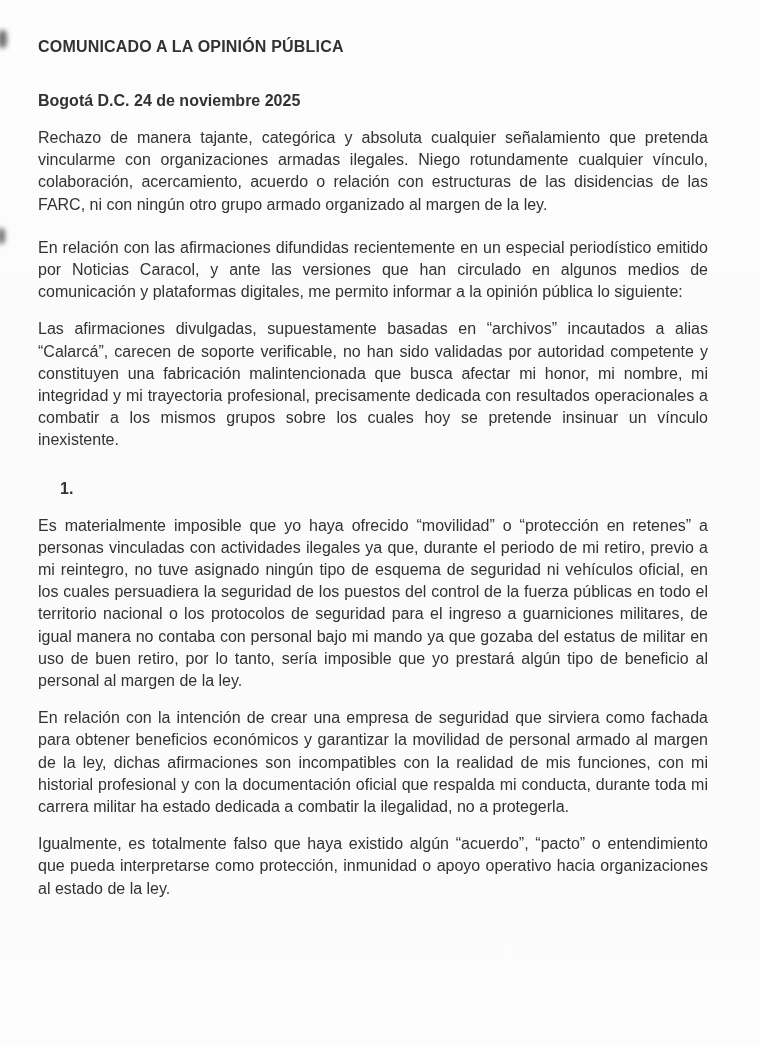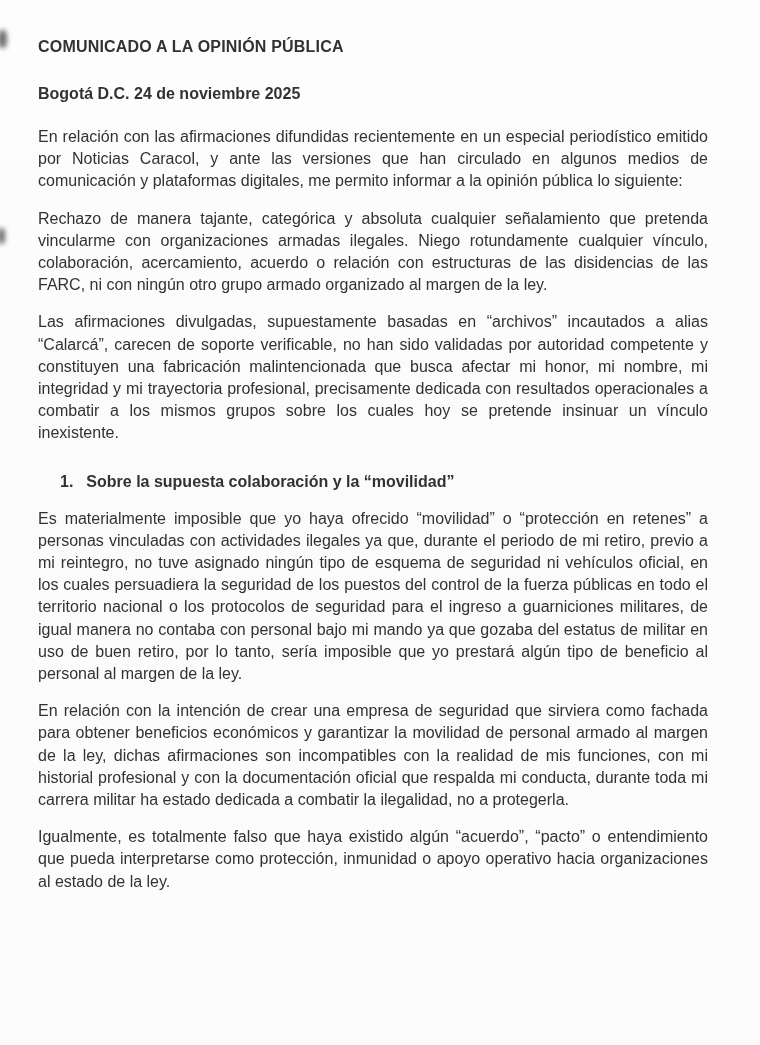--- a/index.html
+++ b/index.html
@@ -28,21 +28,21 @@
     font-size: 16px;
     line-height: 22px;
     font-weight: bold;
     letter-spacing: 0.2px;
     margin: 0;
   }
   .dateline {
     font-size: 16px;
     line-height: 22px;
     font-weight: bold;
-    margin-top: 25px;
+    margin-top: 32px;
   }
   p.body-par {
     font-size: 16px;
     line-height: 22.2px;
     text-align: justify;
     margin: 15px 0 0 0;
   }
   p.first-par { margin-top: 21px; }
   .section-heading {
     display: flex;
@@ -71,30 +71,29 @@
 
 <div class="page">
   <div class="scan-artifact a1"></div>
   <div class="scan-artifact a2"></div>
 
   <div class="content">
     <h1 class="doc-title">COMUNICADO A LA OPINIÓN PÚBLICA</h1>
 
     <div class="dateline">Bogotá D.C. 24 de noviembre 2025</div>
 
+    <p class="body-par">Rechazo de manera tajante, categórica y absoluta cualquier señalamiento que pretenda vincularme con organizaciones armadas ilegales. Niego rotundamente cualquier vínculo, colaboración, acercamiento, acuerdo o relación con estructuras de las disidencias de las FARC, ni con ningún otro grupo armado organizado al margen de la ley.</p>
+
     <p class="body-par first-par">En relación con las afirmaciones difundidas recientemente en un especial periodístico emitido por Noticias Caracol, y ante las versiones que han circulado en algunos medios de comunicación y plataformas digitales, me permito informar a la opinión pública lo siguiente:</p>
-
-    <p class="body-par">Rechazo de manera tajante, categórica y absoluta cualquier señalamiento que pretenda vincularme con organizaciones armadas ilegales. Niego rotundamente cualquier vínculo, colaboración, acercamiento, acuerdo o relación con estructuras de las disidencias de las FARC, ni con ningún otro grupo armado organizado al margen de la ley.</p>
 
     <p class="body-par">Las afirmaciones divulgadas, supuestamente basadas en “archivos” incautados a alias “Calarcá”, carecen de soporte verificable, no han sido validadas por autoridad competente y constituyen una fabricación malintencionada que busca afectar mi honor, mi nombre, mi integridad y mi trayectoria profesional, precisamente dedicada con resultados operacionales a combatir a los mismos grupos sobre los cuales hoy se pretende insinuar un vínculo inexistente.</p>
 
 
     <div class="section-heading">
       <span class="num">1.</span>
-      <span class="txt">Sobre la supuesta colaboración y la “movilidad”</span>
     </div>
 
     <p class="body-par">Es materialmente imposible que yo haya ofrecido “movilidad” o “protección en retenes” a personas vinculadas con actividades ilegales ya que, durante el periodo de mi retiro, previo a mi reintegro, no tuve asignado ningún tipo de esquema de seguridad ni vehículos oficial, en los cuales persuadiera la seguridad de los puestos del control de la fuerza públicas en todo el territorio nacional  o los protocolos de seguridad para el ingreso a guarniciones militares, de igual manera no contaba con personal bajo mi mando ya que gozaba del estatus de militar en uso de buen retiro, por lo tanto, sería imposible que yo prestará algún tipo de beneficio al personal al margen de la ley.</p>
 
     <p class="body-par">En relación con la intención de crear una empresa de seguridad que sirviera como fachada para obtener beneficios económicos y garantizar la movilidad de personal armado al margen de la ley, dichas afirmaciones son incompatibles con la realidad de mis funciones, con mi historial profesional y con la documentación oficial que respalda mi conducta, durante toda mi carrera militar ha estado dedicada a combatir la ilegalidad, no a protegerla.</p>
 
     <p class="body-par">Igualmente, es totalmente falso que haya existido algún “acuerdo”, “pacto” o entendimiento que pueda interpretarse como protección, inmunidad o apoyo operativo hacia organizaciones al estado de la ley.</p>
   </div>
 </div>
 

